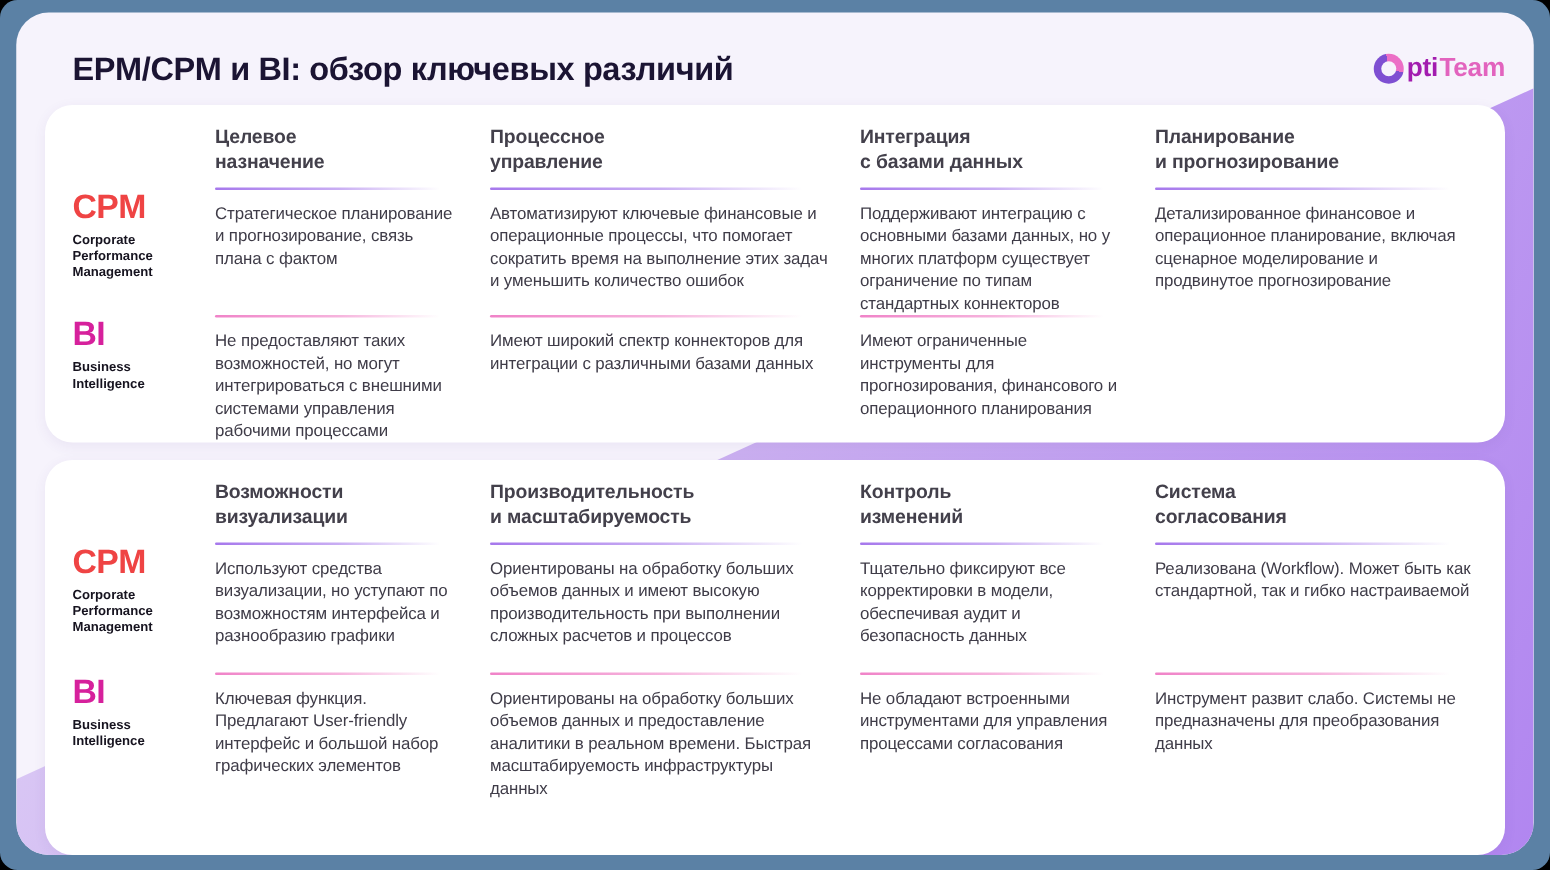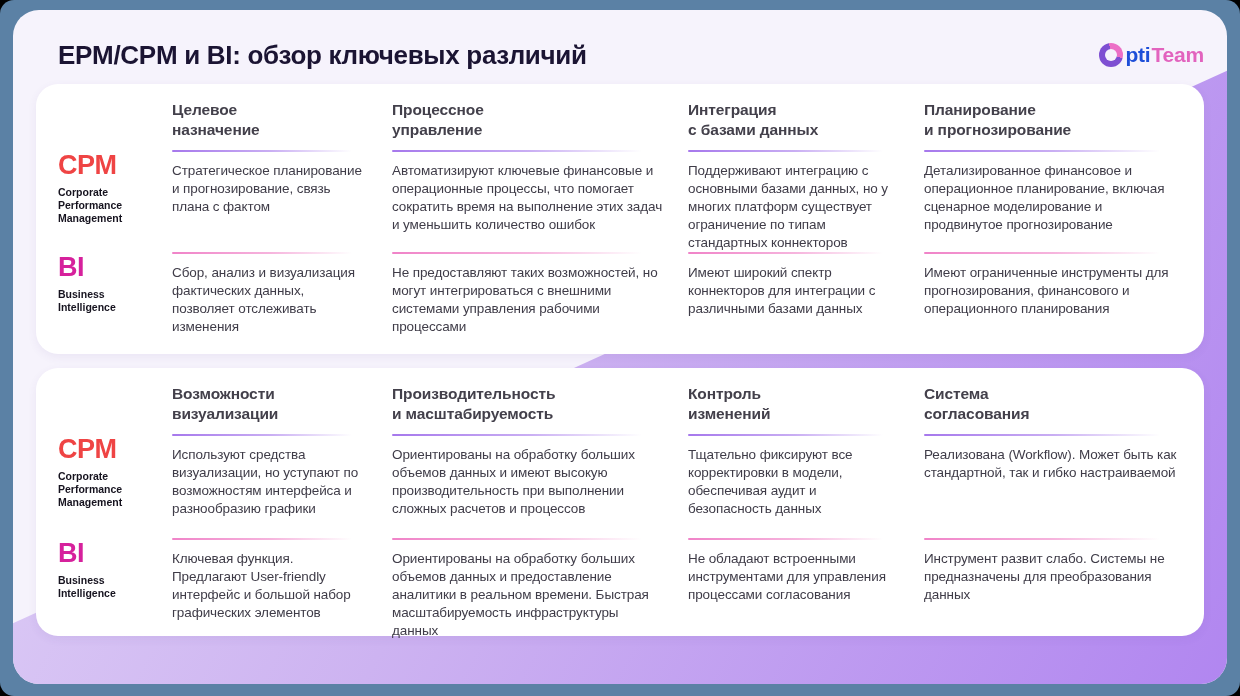--- a/index.html
+++ b/index.html
@@ -8,27 +8,27 @@
   .frame{position:absolute;top:10px;left:13px;right:13px;bottom:12px;background:#f6f3fc;border-radius:26px;overflow:hidden;}
   .wedge{position:absolute;inset:0;background:linear-gradient(118deg,#e2d5f7 0%,#cdb3f1 45%,#b186f0 100%);
          clip-path:polygon(100% 9%,100% 100%,0 100%,0 91%);}
   .topbar{position:relative;display:flex;justify-content:space-between;align-items:center;margin:28px 23px 0 45px;height:34px;}
   .title{font-size:26px;font-weight:800;letter-spacing:-0.3px;color:#1b1433;margin:0;}
   .logo{display:flex;align-items:center;gap:1px;}
   .logo-mark{width:24px;height:24px;border-radius:50%;position:relative;flex:none;margin-right:1px;
              background:conic-gradient(from -10deg,#ec6fc6 0 32%,#7e4fd2 32% 100%);}
   .logo-mark::after{content:"";position:absolute;inset:6px;border-radius:50%;background:#f6f3fc;}
   .logo-txt{font-size:21px;font-weight:700;letter-spacing:-0.2px;}
-  .logo-pti{color:#1d4ed8;}
+  .logo-pti{color:#a21caf;}
   .logo-team{color:#e263be;}
   .card{position:relative;background:#fff;border-radius:22px;margin:12px 23px 0 23px;height:270px;
         padding:16px 24px 16px 22px;box-sizing:border-box;box-shadow:0 3px 10px rgba(80,50,140,.07);
         display:grid;grid-template-columns:90px 0.98fr 1.36fr 1.06fr 1.28fr;column-gap:24px;
         grid-template-rows:50px 102px auto;}
-  .card.second{margin-top:14px;height:268px;grid-template-rows:50px 104px auto;}
+  .card.second{margin-top:14px;height:316px;grid-template-rows:50px 104px auto;}
   .colhead{font-size:15.5px;font-weight:700;line-height:1.26;color:#43404b;white-space:pre-line;letter-spacing:-0.1px;}
   .rowlabel .abbr{font-size:27px;font-weight:800;letter-spacing:-0.5px;line-height:1;display:block;margin-top:2px;}
   .rowlabel .abbr.cpm{color:#ef4444;}
   .rowlabel .abbr.bi{color:#d6219c;}
   .rowlabel .full{display:block;margin-top:7px;font-size:10.5px;font-weight:700;line-height:1.25;color:#16131f;white-space:pre-line;}
   .cell{min-width:0;}
   .rule{height:2px;border-radius:2px;width:92%;}
   .rule.purple{background:linear-gradient(to right,#a678ec 0%,#c9aef3 55%,rgba(201,174,243,0) 100%);}
   .rule.pink{background:linear-gradient(to right,#f083c8 0%,#f6b4dd 55%,rgba(246,180,221,0) 100%);}
   .cell p{margin:10px 0 0 0;font-size:13.5px;line-height:1.33;color:#3f3c48;letter-spacing:-0.1px;}
@@ -81,24 +81,20 @@
       <div class="cell">
           <div class="rule purple"></div>
           <p>Детализированное финансовое и операционное планирование, включая сценарное моделирование и продвинутое прогнозирование</p>
         </div>
 
       <div class="rowlabel">
         <span class="abbr bi">BI</span>
         <span class="full">Business
 Intelligence</span>
       </div>
-      <div class="cell">
-          <div class="rule pink"></div>
-          <p>Сбор, анализ и визуализация фактических данных, позволяет отслеживать изменения</p>
-        </div>
       <div class="cell">
           <div class="rule pink"></div>
           <p>Не предоставляют таких возможностей, но могут интегрироваться с внешними системами управления рабочими процессами</p>
         </div>
       <div class="cell">
           <div class="rule pink"></div>
           <p>Имеют широкий спектр коннекторов для интеграции с различными базами данных</p>
         </div>
       <div class="cell">
           <div class="rule pink"></div>

